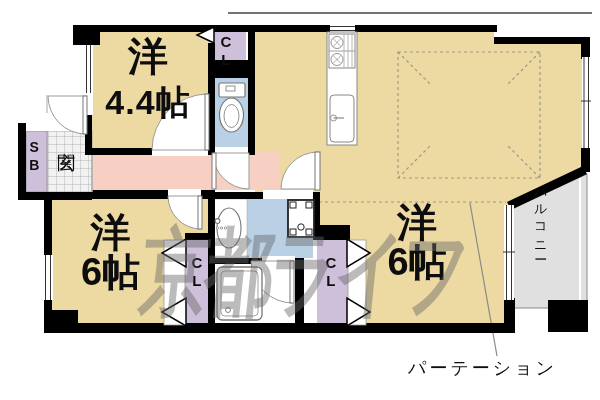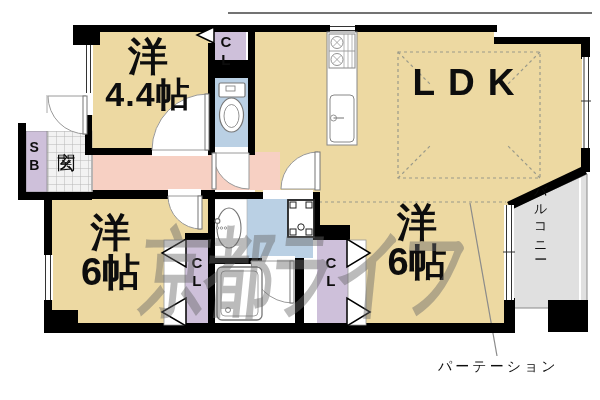--- a/index.html
+++ b/index.html
@@ -3,35 +3,35 @@
 <meta charset="utf-8">
 <style>
   html,body{margin:0;padding:0;background:#fff;}
   #stage{position:relative;width:600px;height:400px;background:#ffffff;overflow:hidden;
          font-family:"Liberation Sans","DejaVu Sans",sans-serif;}
   #plan-svg{position:absolute;left:0;top:0;z-index:1;}
   .txt{position:absolute;z-index:2;color:#0d0d0d;line-height:1.02;white-space:nowrap;}
   .room-main{font-weight:bold;text-align:center;}
   .vert{writing-mode:vertical-rl;text-orientation:upright;letter-spacing:2px;}
   #lbl-44{left:78px;top:36px;width:140px;font-size:40px;}
-  #lbl-44 .size{font-size:34px;letter-spacing:1px;}
+  #lbl-44 .size{font-size:34px;letter-spacing:1px;margin-top:8px;}
   #lbl-ldk{left:385px;top:64px;width:170px;font-size:37px;letter-spacing:13px;}
   #lbl-ldk .size{font-size:35px;letter-spacing:2px;}
   #lbl-6l{left:48px;top:212px;width:125px;font-size:40px;}
   #lbl-6l .size{font-size:38px;}
   #lbl-6r{left:352px;top:202px;width:130px;font-size:40px;}
   #lbl-6r .size{font-size:38px;}
   .cl{font-size:15px;font-weight:bold;letter-spacing:1px;}
   #cl-top{left:218px;top:33px;height:30px;}
   #cl-left{left:189px;top:254px;height:60px;}
   #cl-right{left:323px;top:254px;height:60px;}
   #sb{left:27px;top:139px;height:50px;font-size:14px;font-weight:bold;}
   #genkan{left:57px;top:138px;height:52px;font-size:18px;}
   #balcony-lbl{left:534px;top:177px;height:128px;font-size:13px;letter-spacing:4px;}
-  #partition-lbl{left:408px;top:359px;font-size:14px;letter-spacing:3px;margin-left:30px;}
+  #partition-lbl{left:408px;top:359px;font-size:18px;letter-spacing:3px;}
   #watermark{left:146px;top:224px;z-index:3;font-size:95px;font-weight:bold;
              color:rgba(105,105,105,0.45);transform:scaleX(0.72) skewX(-8deg);
              transform-origin:left top;letter-spacing:-6px;pointer-events:none;}
 </style>
 </head>
 <body>
 
 <div id="stage">
 
 <svg id="plan-svg" width="600" height="400" viewBox="0 0 600 400">
@@ -232,21 +232,20 @@
     </g>
   </g>
 </svg>
 
   <div class="txt room-main" id="lbl-44">
     <div>洋</div>
     <div class="size">4.4帖</div>
   </div>
 
   <div class="txt room-main" id="lbl-ldk">
-    <div>LDK</div>
   </div>
 
   <div class="txt room-main" id="lbl-6l">
     <div>洋</div>
     <div class="size">6帖</div>
   </div>
 
   <div class="txt room-main" id="lbl-6r">
     <div>洋</div>
     <div class="size">6帖</div>

